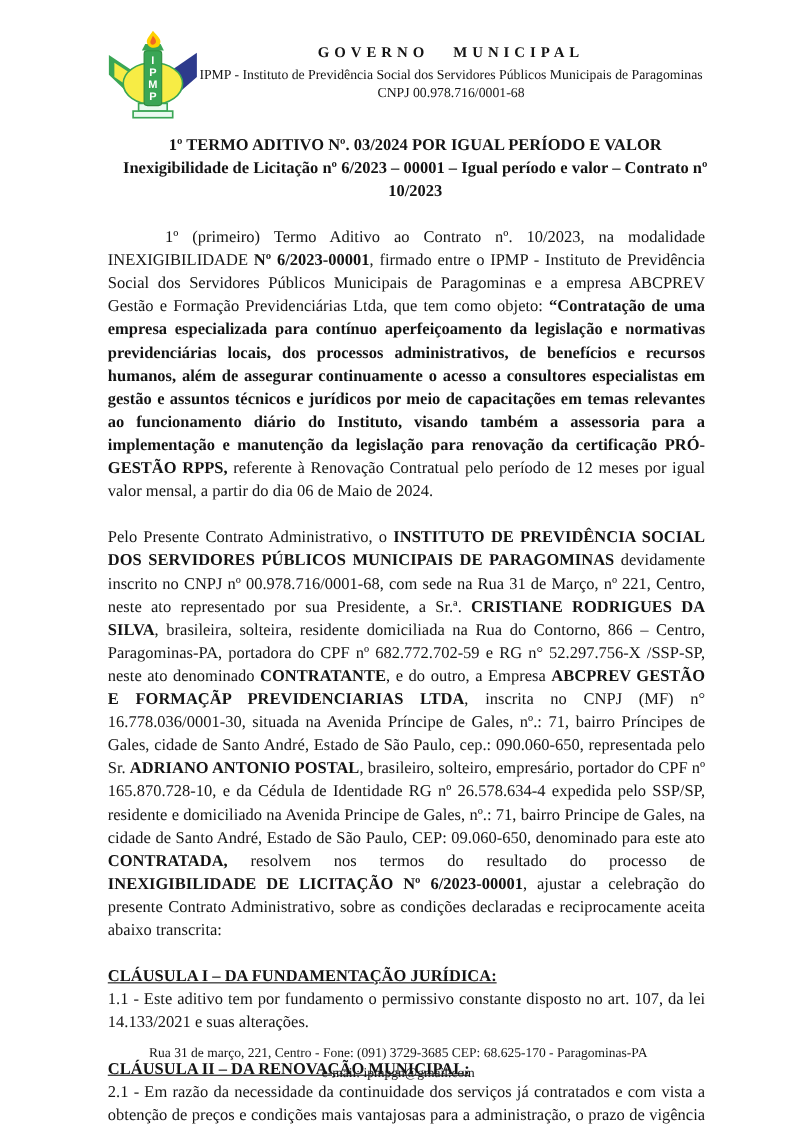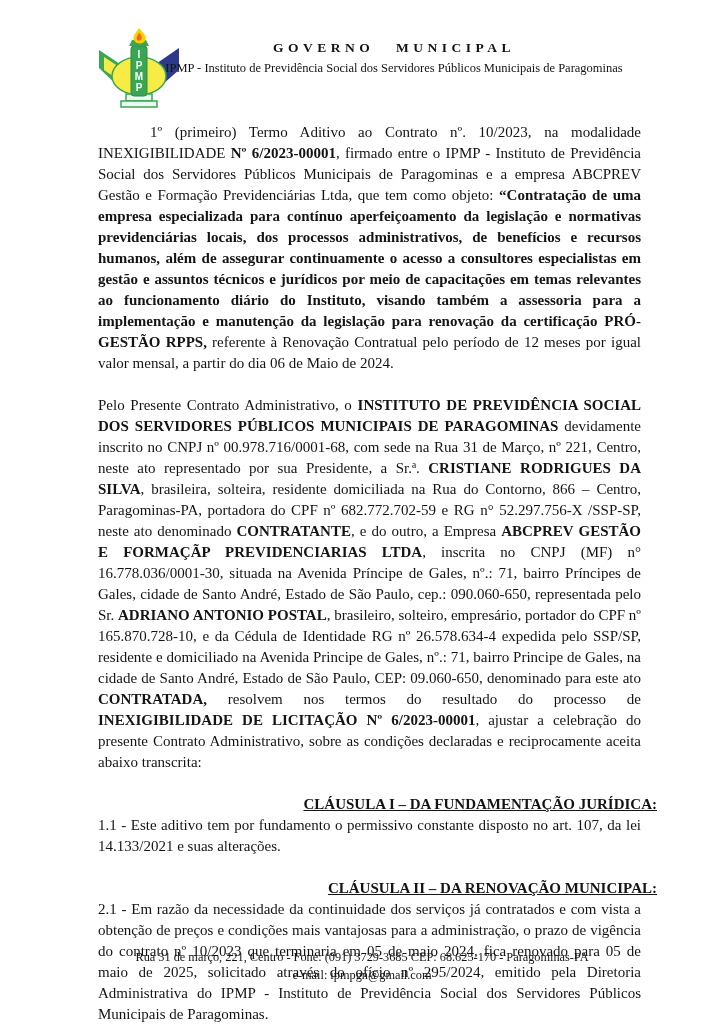--- a/index.html
+++ b/index.html
@@ -2,33 +2,33 @@
 <html><head>
 <meta charset="utf-8">
 <style>
   html,body { margin:0; padding:0; background:#ffffff; }
   .page {
     position:relative; width:724px; height:1024px; background:#ffffff;
     font-family:"Liberation Serif", serif; color:#141414; overflow:hidden;
   }
   
   .logo { position:absolute; left:95px; top:28px; width:88px; height:88px; }
-  .header-text { position:absolute; left:84px; top:40px; width:620px; text-align:center; }
+  .header-text { position:absolute; left:100px; top:40px; width:620px; text-align:center; }
   .gov-line { font-weight:bold; font-size:13.5px; letter-spacing:4.5px; word-spacing:14px; }
   .inst-line { font-size:12.5px; margin-top:5px; }
   .cnpj-line { font-size:12.5px; margin-top:1px; }
   
   .content {
     position:absolute; top:122px; left:98px; width:559px;
     font-size:15px; line-height:21px; text-align:justify;
   }
   .title-block { text-align:center; font-weight:bold; margin:0 0 21px 0; line-height:21px; }
   .content p { margin:0 16px 21px 0; }
   .indent-first { text-indent:52px; }
-  .clause-heading { margin:0 !important; text-align:right; }
+  .clause-heading { margin:0 !important; text-align:left; }
   .clause-heading span { font-weight:bold; text-decoration:underline; }
   .clause-text { margin-top:0 !important; }
   .b { font-weight:bold; }
   
   .footer {
     position:absolute; top:948px; left:0; width:724px; text-align:center;
     font-size:12.3px; line-height:18px;
   }
 </style>
 </head>
@@ -61,24 +61,29 @@
         <text x="44" y="41">P</text>
         <text x="44" y="52">M</text>
         <text x="44" y="63">P</text>
       </g>
     </svg>
   </div>
 
   <div class="header-text">
     <div class="gov-line">GOVERNO MUNICIPAL</div>
     <div class="inst-line">IPMP - Instituto de Previdência Social dos Servidores Públicos Municipais de Paragominas</div>
+    <div class="cnpj-line">CNPJ 00.978.716/0001-68</div>
   </div>
 
   <div class="content">
 
+    <div class="title-block">
+      <div>1º TERMO ADITIVO Nº. 03/2024 POR IGUAL PERÍODO E VALOR</div>
+      <div>Inexigibilidade de Licitação nº 6/2023 – 00001 – Igual período e valor – Contrato nº 10/2023</div>
+    </div>
 
     <p class="indent-first"><span>1º (primeiro) Termo Aditivo ao Contrato nº. 10/2023, na modalidade INEXIGIBILIDADE </span><span class="b">Nº 6/2023-00001</span><span>, firmado entre o IPMP - Instituto de Previdência Social dos Servidores Públicos Municipais de Paragominas e a empresa ABCPREV Gestão e Formação Previdenciárias Ltda, que tem como objeto: </span><span class="b">“Contratação de uma empresa especializada para contínuo aperfeiçoamento da legislação e normativas previdenciárias locais, dos processos administrativos, de benefícios e recursos humanos, além de assegurar continuamente o acesso a consultores especialistas em gestão e assuntos técnicos e jurídicos por meio de capacitações em temas relevantes ao funcionamento diário do Instituto, visando também a assessoria para a implementação e manutenção da legislação para renovação da certificação PRÓ-GESTÃO RPPS,</span><span> referente à Renovação Contratual pelo período de 12 meses por igual valor mensal, a partir do dia 06 de Maio de 2024.</span></p>
 
     <p><span>Pelo Presente Contrato Administrativo, o </span><span class="b">INSTITUTO DE PREVIDÊNCIA SOCIAL DOS SERVIDORES PÚBLICOS MUNICIPAIS DE PARAGOMINAS</span><span> devidamente inscrito no CNPJ nº 00.978.716/0001-68, com sede na Rua 31 de Março, nº 221, Centro, neste ato representado por sua Presidente, a Sr.ª. </span><span class="b">CRISTIANE RODRIGUES DA SILVA</span><span>, brasileira, solteira, residente domiciliada na Rua do Contorno, 866 – Centro, Paragominas-PA, portadora do CPF nº 682.772.702-59 e RG n° 52.297.756-X /SSP-SP, neste ato denominado </span><span class="b">CONTRATANTE</span><span>, e do outro, a Empresa </span><span class="b">ABCPREV GESTÃO E FORMAÇÃP PREVIDENCIARIAS LTDA</span><span>, inscrita no CNPJ (MF) n° 16.778.036/0001-30, situada na Avenida Príncipe de Gales, nº.: 71, bairro Príncipes de Gales, cidade de Santo André, Estado de São Paulo, cep.: 090.060-650, representada pelo Sr. </span><span class="b">ADRIANO ANTONIO POSTAL</span><span>, brasileiro, solteiro, empresário, portador do CPF nº 165.870.728-10, e da Cédula de Identidade RG nº 26.578.634-4 expedida pelo SSP/SP, residente e domiciliado na Avenida Principe de Gales, nº.: 71, bairro Principe de Gales, na cidade de Santo André, Estado de São Paulo, CEP: 09.060-650, denominado para este ato </span><span class="b">CONTRATADA,</span><span> resolvem nos termos do resultado do processo de </span><span class="b">INEXIGIBILIDADE DE LICITAÇÃO Nº 6/2023-00001</span><span>, ajustar a celebração do presente Contrato Administrativo, sobre as condições declaradas e reciprocamente aceita abaixo transcrita:</span></p>
 
     <p class="clause-heading"><span>CLÁUSULA I – DA FUNDAMENTAÇÃO JURÍDICA:</span></p>
     <p class="clause-text">1.1 - Este aditivo tem por fundamento o permissivo constante disposto no art. 107, da lei 14.133/2021 e suas alterações.</p>
 
     <p class="clause-heading"><span>CLÁUSULA II – DA RENOVAÇÃO MUNICIPAL:</span></p>
     <p class="clause-text">2.1 - Em razão da necessidade da continuidade dos serviços já contratados e com vista a obtenção de preços e condições mais vantajosas para a administração, o prazo de vigência do contrato nº 10/2023 que terminaria em 05 de maio 2024, fica renovado para 05 de maio de 2025, solicitado através do ofício nº 295/2024, emitido pela Diretoria Administrativa do IPMP - Instituto de Previdência Social dos Servidores Públicos Municipais de Paragominas.</p>

